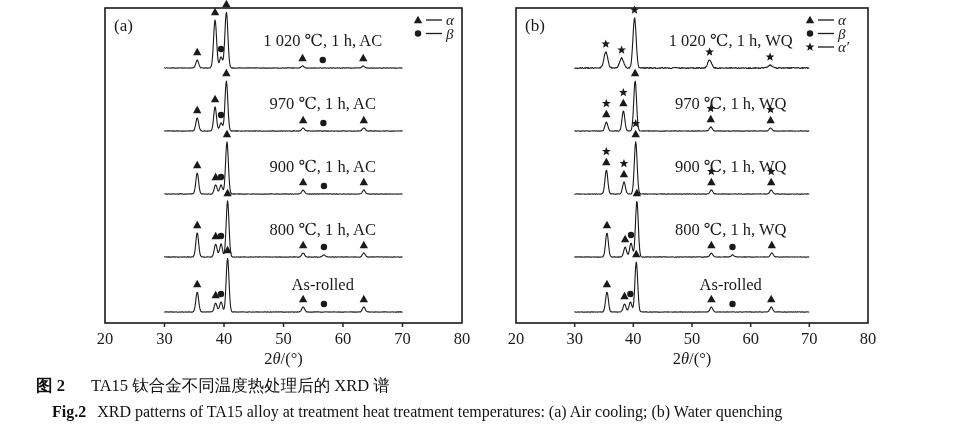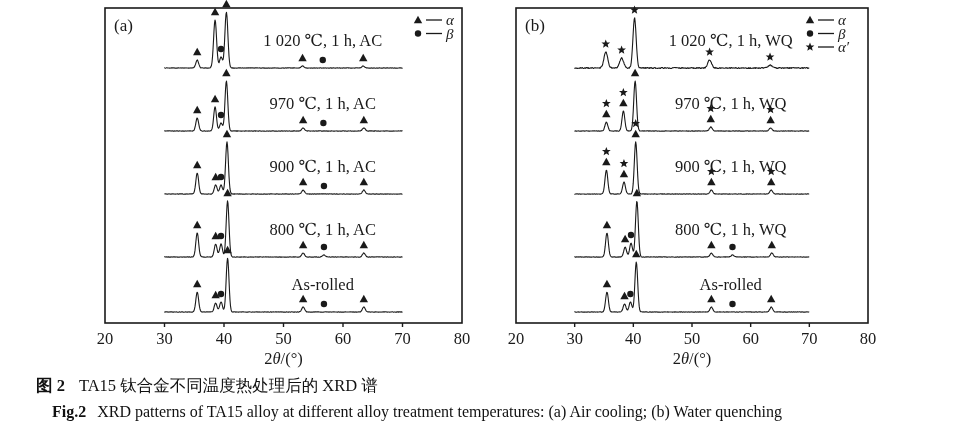--- a/index.html
+++ b/index.html
@@ -3,21 +3,21 @@
 <meta charset="utf-8">
 <style>
   html,body{margin:0;padding:0;background:#fff;}
   body{width:961px;height:441px;overflow:hidden;
        font-family:"Liberation Serif","DejaVu Serif",serif;color:#111;}
   .figure{position:relative;width:961px;height:441px;background:#fff;}
   #chart-root{position:absolute;left:0;top:0;width:961px;height:371px;}
   .caption{position:absolute;left:36px;white-space:nowrap;}
   .caption-cn{top:375px;font-size:16.5px;}
   .caption-en{top:403px;font-size:16px;}
-  .cap-label{font-weight:bold;margin-right:14px;}
+  .cap-label{font-weight:bold;margin-right:26px;}
   .caption-en .cap-label{margin-right:11px;margin-left:16px;}
   svg text{fill:#1a1a1a;}
 </style>
 </head>
 <body>
 
 <div class="figure">
   <div id="chart-root"><svg width="961" height="371" viewBox="0 0 961 371">
         <g>
           <rect x="105" y="8" width="357" height="315" fill="none" stroke="#1a1a1a" stroke-width="1.6"></rect>
@@ -189,15 +189,15 @@
             <circle fill="#1a1a1a" cx="732.48" cy="304" r="3.2"></circle>
             <path fill="#1a1a1a" d="M767,302.2 L775.4000000000001,302.2 L771.2,294.8 Z"></path>
             <text x="730.72" y="290" font-size="16.5" text-anchor="middle">As-rolled</text>
           </g>
         </g>
       </svg></div>
   <div class="caption caption-cn">
     <span class="cap-label">图 2</span><span>TA15 钛合金不同温度热处理后的 XRD 谱</span>
   </div>
   <div class="caption caption-en">
-    <span class="cap-label">Fig.2</span><span>XRD patterns of TA15 alloy at different alloy treatment temperatures: (a) Air cooling; (b) Water quenching</span>
+    <span class="cap-label">Fig.2</span><span>XRD patterns of TA15 alloy at treatment heat treatment temperatures: (a) Air cooling; (b) Water quenching</span>
   </div>
 </div>
 
 </body></html>

